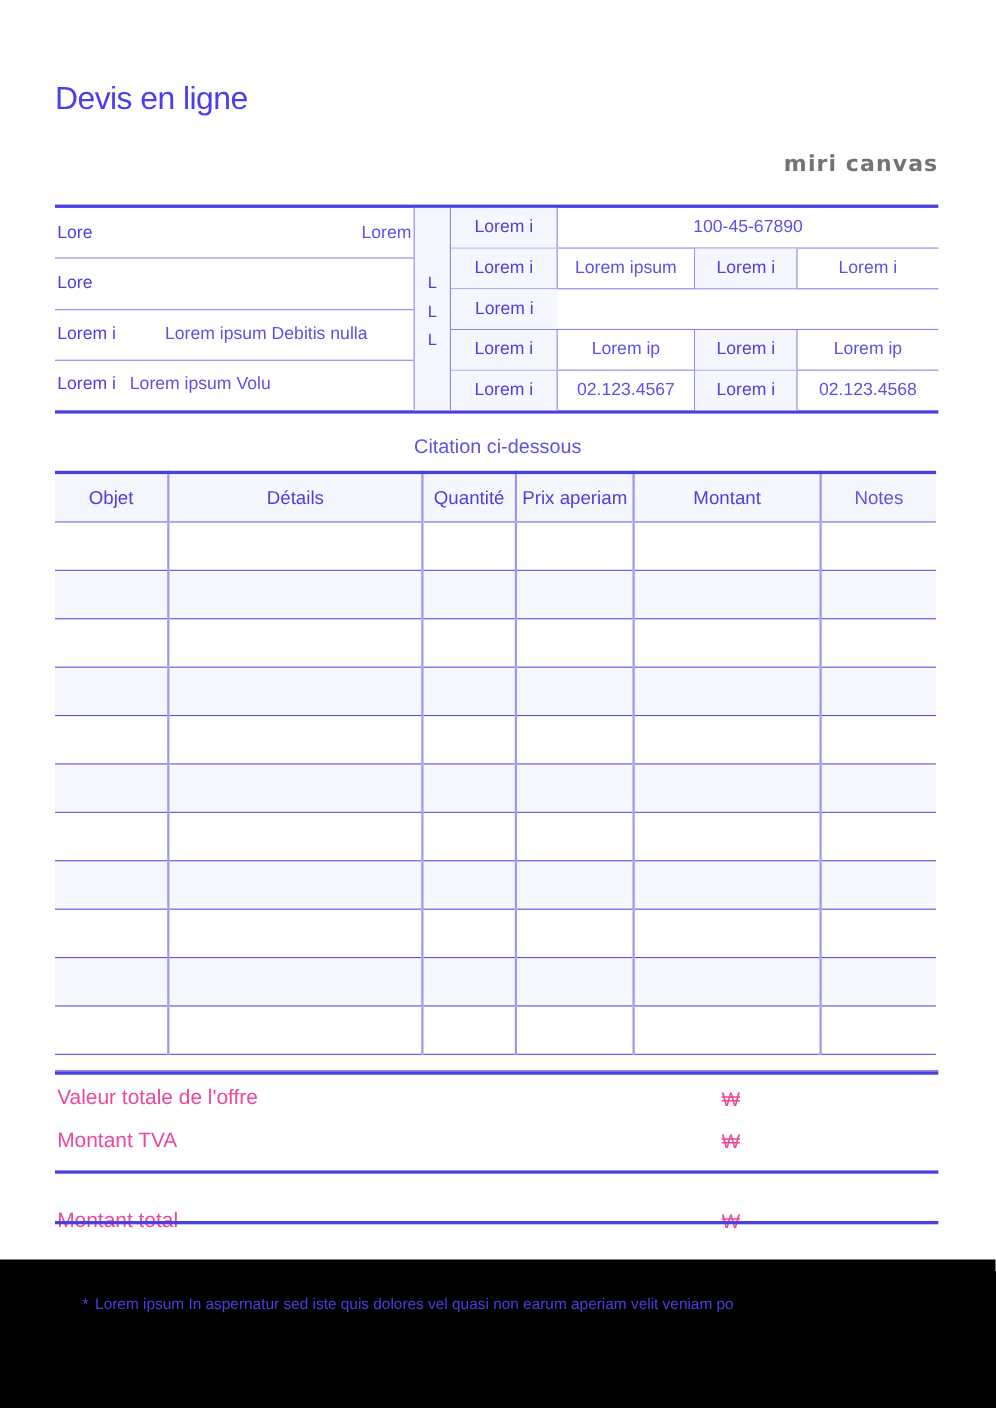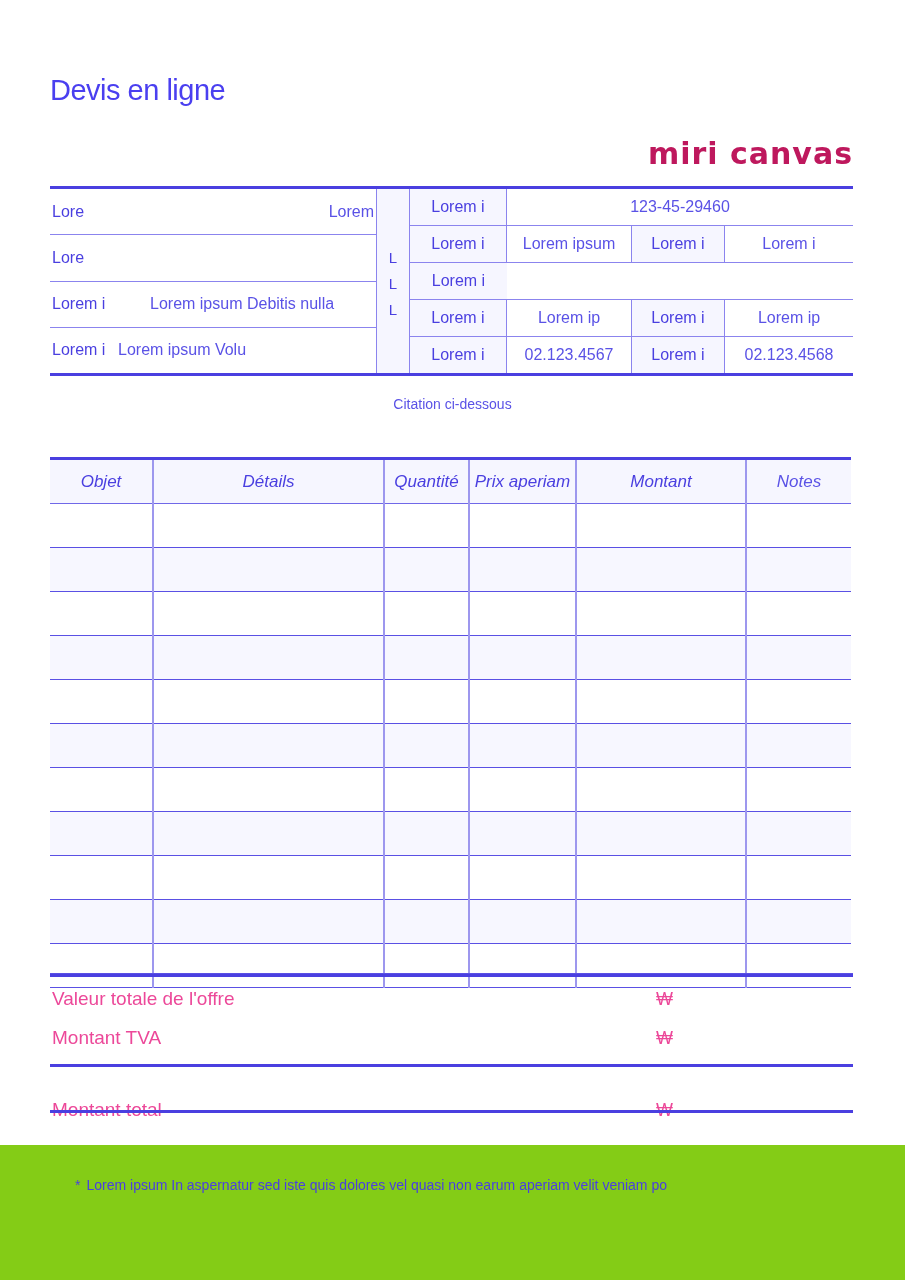--- a/index.html
+++ b/index.html
@@ -1,55 +1,55 @@
 <!DOCTYPE html>
 <html><head>
   <meta charset="utf-8">
   <style>
     * { box-sizing: border-box; margin: 0; padding: 0; }
     html, body { width: 905px; height: 1280px; background: #ffffff; }
     body { position: relative; font-family: "Liberation Sans", "DejaVu Sans", sans-serif; color: #4a3fe0; overflow: hidden; }
 
     .title { position: absolute; left: 50px; top: 74px; font-size: 29px; font-weight: 500; color: #4a3ff0; letter-spacing: -0.5px; }
-    .logo { position: absolute; right: 52px; top: 136px; font-size: 30px; font-weight: 700; color: #be185d; letter-spacing: 1px; font-family: "DejaVu Sans", sans-serif; }
+    .logo { position: absolute; right: 52px; top: 136px; font-size: 20px; font-weight: 700; color: #737373; letter-spacing: 1px; font-family: "DejaVu Sans", sans-serif; }
 
     
     .info { position: absolute; left: 50px; top: 186px; width: 803px; height: 190px; border-top: 3px solid #4a3fe0; border-bottom: 3px solid #4a3fe0; display: flex; }
     .info-left { width: 326px; display: flex; flex-direction: column; justify-content: space-between; }
     .info-left .row { flex: 1; display: flex; align-items: center; border-bottom: 1.5px solid #8b84ee; font-size: 16px; }
     .info-left .row:last-child { border-bottom: none; }
     .info-left .lbl { font-weight: 500; color: #4a3fe0; }
     .info-left .val { color: #5a52e6; }
     .info-mid { width: 34px; border-left: 1.5px solid #8b84ee; border-right: 1.5px solid #8b84ee; background: #f6f6ff; display: flex; flex-direction: column; justify-content: center; align-items: center; font-size: 15px; gap: 9px; padding-top: 4px; }
     .info-right { flex: 1; display: flex; flex-direction: column; }
     .info-right .row { flex: 1; display: flex; border-bottom: 1.5px solid #8b84ee; }
     .info-right .row:last-child { border-bottom: none; }
     .cell { display: flex; align-items: center; justify-content: center; font-size: 16px; border-right: 1.5px solid #8b84ee; color: #5a52e6; }
     .cell:last-child { border-right: none; }
     .cell.h { background: #f6f6ff; font-weight: 500; color: #4a3fe0; }
     .c1 { width: 97px; } .c2 { width: 125px; } .c3 { width: 93px; } .c4 { flex: 1; } .cwide { flex: 1; }
 
-    .subtitle { position: absolute; left: 0; width: 905px; top: 396px; text-align: center; font-size: 14px; color: #5a52e6; }
+    .subtitle { position: absolute; left: 0; width: 905px; top: 396px; text-align: center; font-size: 18px; color: #5a52e6; }
 
     
-    .items { position: absolute; left: 50px; top: 457px; width: 801px; border-collapse: collapse; table-layout: fixed; border-top: 3px solid #4a3fe0; font-style: italic; }
+    .items { position: absolute; left: 50px; top: 428px; width: 801px; border-collapse: collapse; table-layout: fixed; border-top: 3px solid #4a3fe0; }
     .items th { height: 45px; font-size: 17px; font-weight: 500; color: #4a3fe0; background: #f6f6ff; border-bottom: 1.5px solid #7068e8; border-right: 2px solid #9d97ee; }
     .items th.notes { font-weight: 400; color: #5a52e6; }
     .items td { height: 44px; border-bottom: 1.5px solid #5a50e4; border-right: 2px solid #9d97ee; }
     .items th:last-child, .items td:last-child { border-right: none; }
     .items tr.alt td { background: #f7f7ff; }
 
     .double { position: absolute; left: 50px; top: 973px; width: 803px; height: 4px; border-top: 1px solid #5a50e4; border-bottom: 3px solid #4a3fe0; }
 
     .tot { position: absolute; left: 50px; width: 803px; display: flex; align-items: center; font-size: 19px; font-weight: 500; color: #ec4899; }
     .tot .lbl { padding-left: 2px; }
     .tot .cur { position: absolute; left: 606px; font-size: 18px; }
     .line { position: absolute; left: 50px; width: 803px; height: 3px; background: #4a3fe0; }
 
-    .footer { position: absolute; left: 0; top: 1145px; width: 905px; height: 135px; background: #84cc16; padding: 28px 0 0 75px; }
+    .footer { position: absolute; left: 0; top: 1145px; width: 905px; height: 135px; background: #000000; padding: 28px 0 0 75px; }
     .footer .note { font-size: 14px; color: #4a3fe0; line-height: 25.5px; }
     .footer .note .star { margin-right: 6px; }
   </style>
 </head>
 <body>
 
 <div class="title">Devis en ligne</div>
 <div class="logo">miri canvas</div>
 
 <div class="info">
@@ -71,21 +71,21 @@
     </div>
   </div>
   <div class="info-mid">
     <span>L</span>
     <span>L</span>
     <span>L</span>
   </div>
   <div class="info-right">
     <div class="row">
       <div class="cell h c1">Lorem i</div>
-      <div class="cell cwide">123-45-29460</div>
+      <div class="cell cwide">100-45-67890</div>
     </div>
     <div class="row">
       <div class="cell h c1">Lorem i</div>
       <div class="cell c2">Lorem ipsum</div>
       <div class="cell h c3">Lorem i</div>
       <div class="cell c4">Lorem i</div>
     </div>
     <div class="row">
       <div class="cell h c1">Lorem i</div>
     </div>

